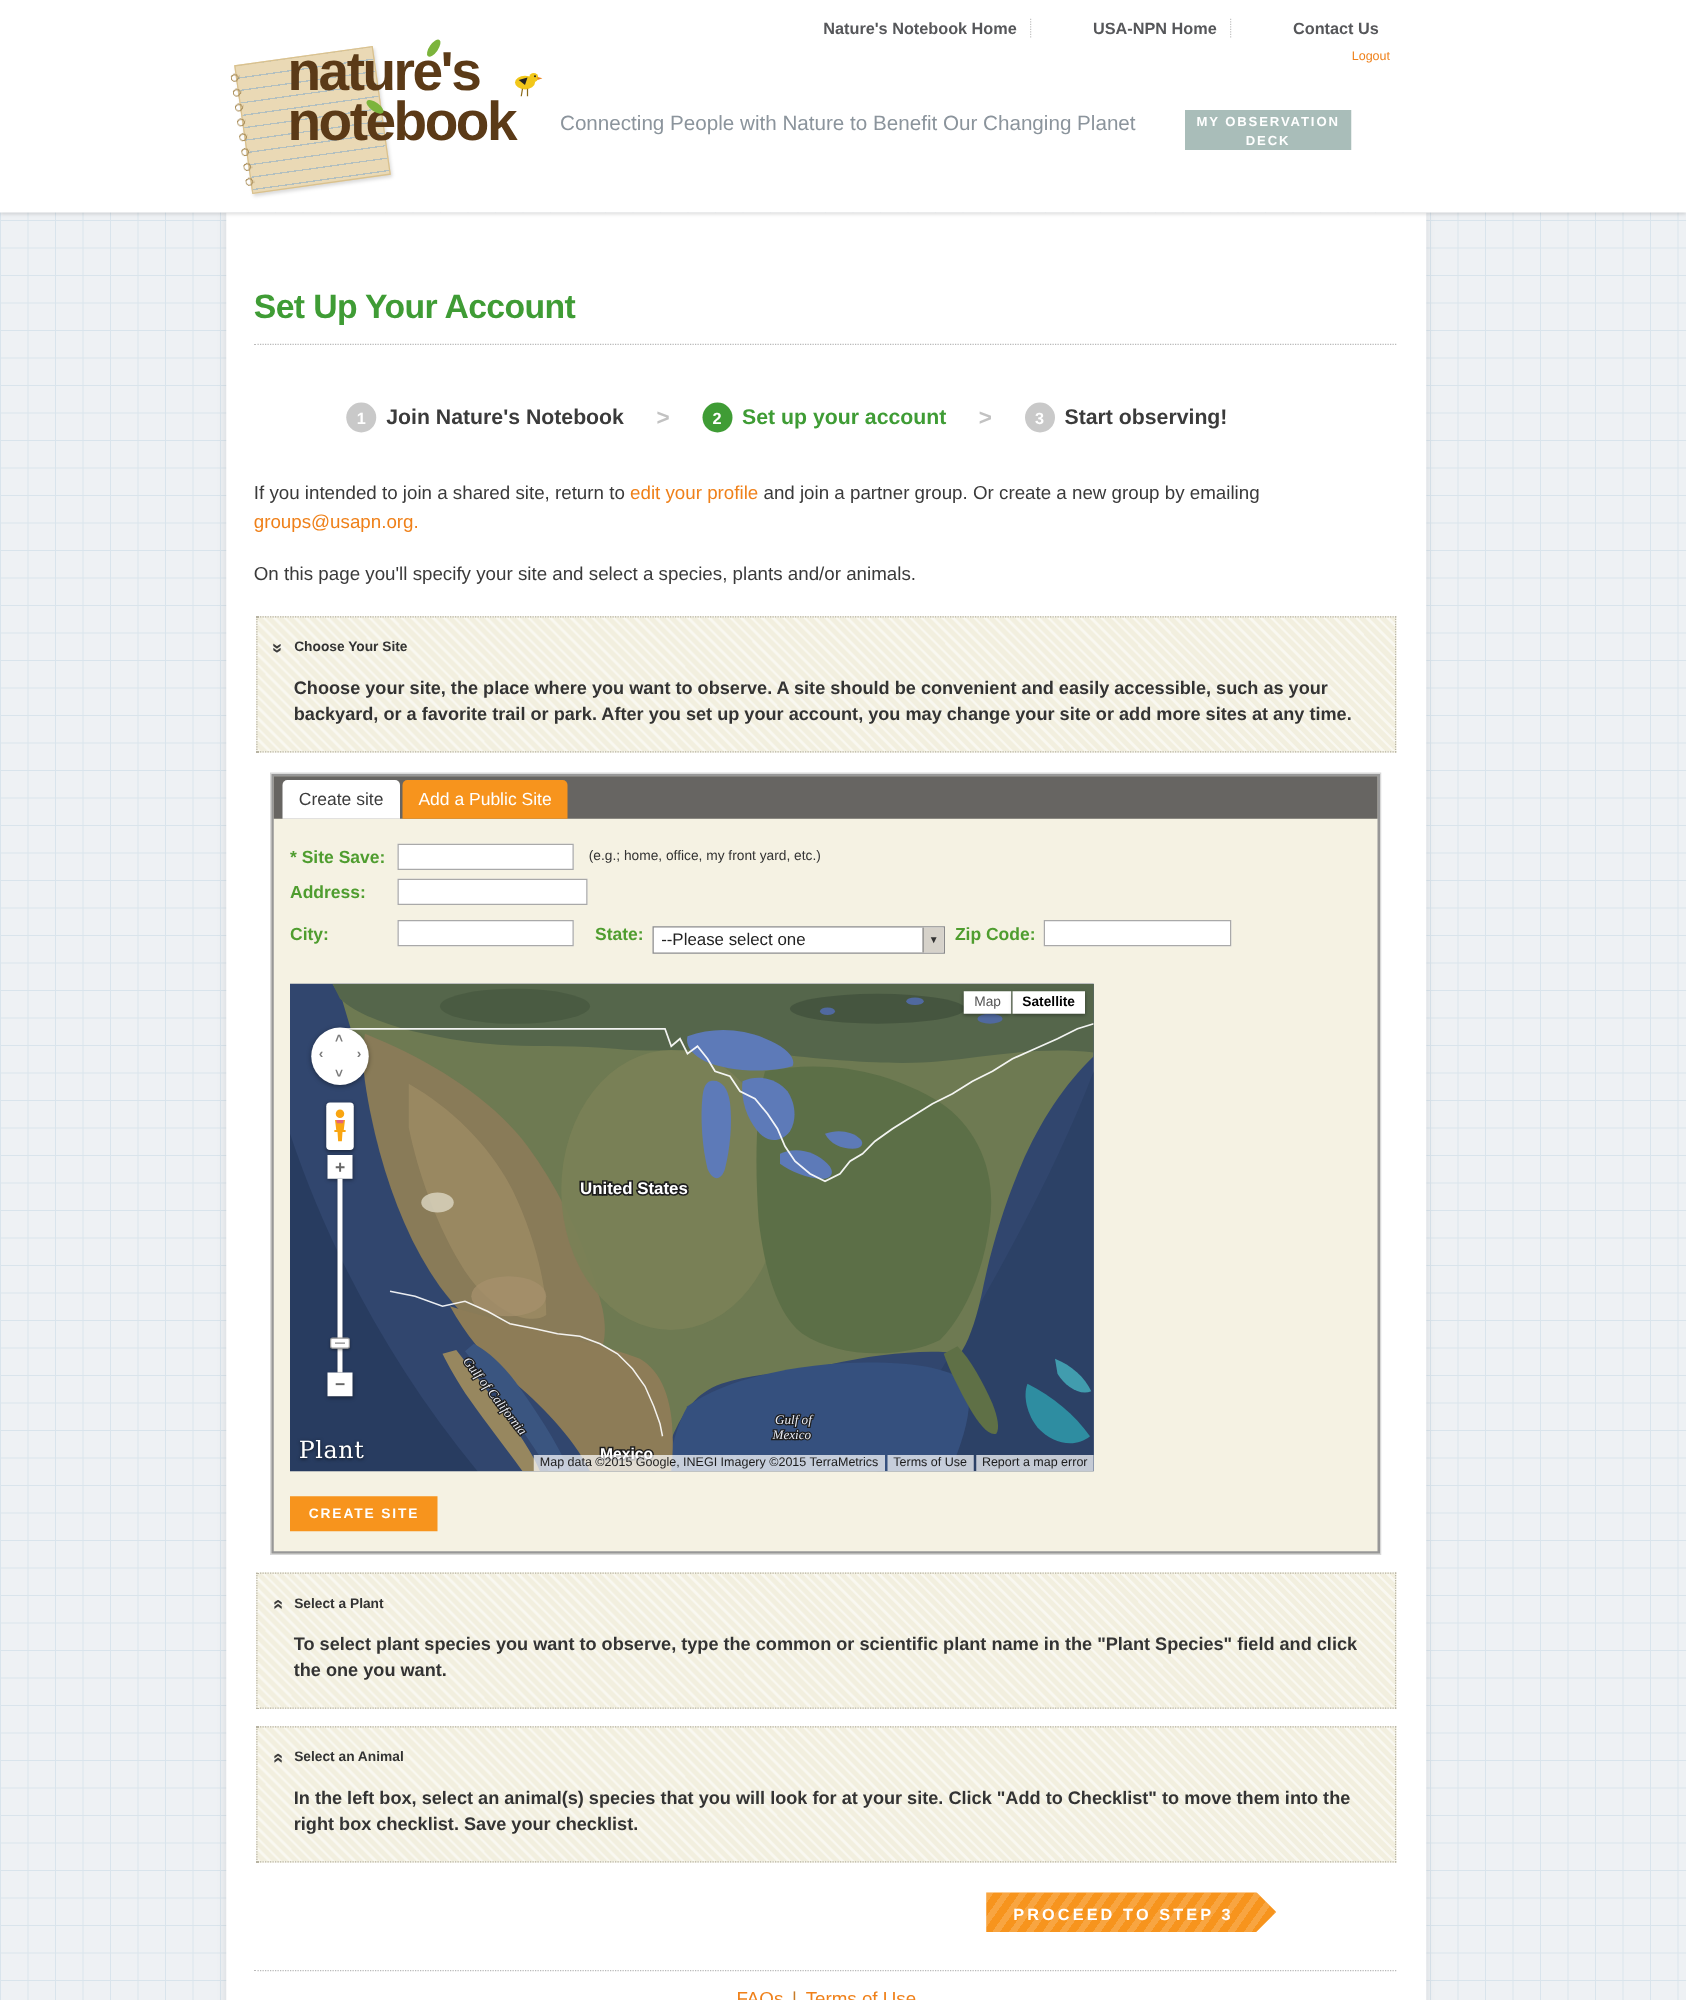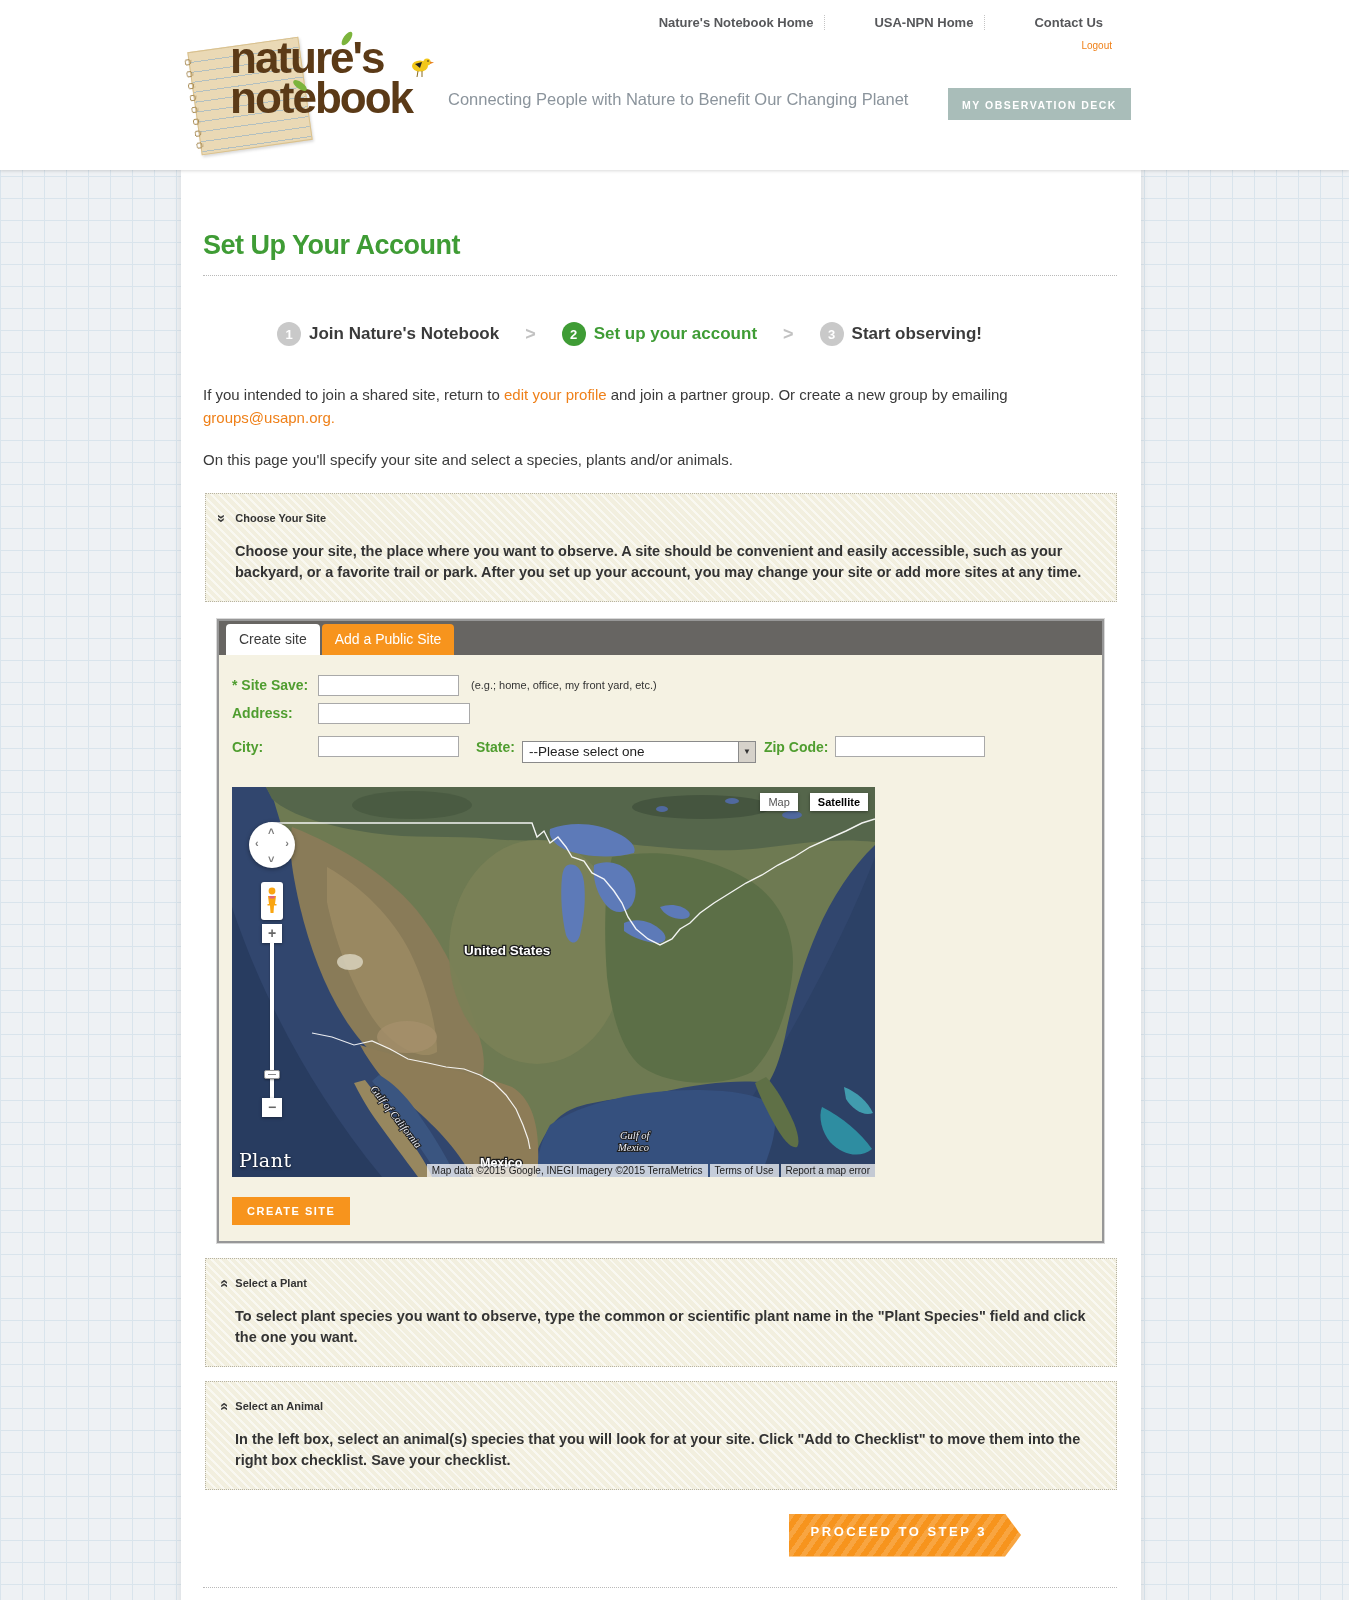--- a/index.html
+++ b/index.html
@@ -25,21 +25,21 @@
     background-image:repeating-linear-gradient(transparent 0 9px, rgba(110,160,205,.45) 9px 10px); box-shadow:1px 2px 3px rgba(0,0,0,.15); }
   .notepad::before { content:""; position:absolute; left:-5px; top:4px; bottom:4px; width:7px;
     background-image:radial-gradient(circle 3px at 3px 5px, transparent 2px, #a98d58 2.4px, #a98d58 3px, transparent 3.2px);
     background-size:7px 12px; background-repeat:repeat-y; }
   .logo-text { position:absolute; left:44px; top:2px; color:#5b3a17; font-weight:bold; letter-spacing:-2px; line-height:.92; font-size:44px; }
   .logo-leaf1, .logo-leaf2 { position:absolute; width:16px; height:7px; background:#7cb43c; border-radius:60% 60% 60% 60%; }
   .logo-leaf1 { left:153px; top:-1px; transform:rotate(-55deg); }
   .logo-leaf2 { left:106px; top:46px; transform:rotate(35deg); }
   .logo-bird { position:absolute; left:222px; top:20px; }
   .tagline { position:absolute; left:267px; top:90px; font-size:16.5px; color:#8b949c; }
-  .deck-btn { position:absolute; left:767px; top:88px; width:183px; height:32px; background:#a9bdb9; color:#fff;
+  .deck-btn { position:absolute; left:767px; top:88px; width:133px; height:32px; background:#a9bdb9; color:#fff;
     font-size:10.5px; font-weight:bold; letter-spacing:1.5px; text-align:center; line-height:1.35; padding-top:3px; border:none; cursor:pointer; }
   .main-nav { position:absolute; right:0; bottom:1px; display:flex; }
   .main-nav .nav-item { padding:10px 27px 11px; font-size:13.5px; font-weight:bold; color:#4d4d4d; border-left:1px dotted #c9c9c9; cursor:pointer; white-space:nowrap; }
   .main-nav .nav-item:last-child { border-right:1px dotted #c9c9c9; }
   .main-nav .caret { color:#9a9a9a; font-size:8px; margin-left:6px; vertical-align:2px; }
   
   .content { position:relative; margin-left:181px; width:960px; min-height:1430px; background:#fff; box-shadow:0 0 8px rgba(0,0,0,.10); padding-bottom:30px; }
   .page-title { margin:0 24px 0 22px; padding-top:60px; font-size:27px; font-weight:600; color:#3f9c35; letter-spacing:-.5px; }
   .title-rule { margin:14px 24px 0 22px; border-bottom:1px dotted #b9b9b9; }
   .steps { display:flex; align-items:center; margin:46px 0 0 96px; font-size:17px; font-weight:bold; color:#3b3b3b; }
@@ -76,21 +76,21 @@
   .tinput.zip { width:150px; }
   .hint { margin-left:12px; font-size:11px; color:#333; }
   .state-label { margin-left:17px; margin-right:7px; }
   .zip-label { margin-left:8px; margin-right:7px; }
   .select { display:flex; width:234px; height:22px; border:1px solid #8a8a8a; background:#fff; cursor:pointer;margin-top:10px; }
   .select .sel-text { flex:1; font-size:13.5px; color:#222; padding:2px 0 0 6px; white-space:nowrap; overflow:hidden; }
   .select .sel-arrow { width:17px; background:#d6d2ca; border-left:1px solid #8a8a8a; font-size:8px; color:#333; display:flex; align-items:center; justify-content:center; }
   
   .map { position:relative; width:643px; height:390px; margin-top:24px; overflow:hidden; background:#31466e; cursor:grab; }
   .map svg { display:block; }
-  .map-type { position:absolute; top:6px; right:7px; display:flex; font-size:11px;gap:11px; }
+  .map-type { position:absolute; top:6px; right:7px; display:flex; font-size:11px; }
   .mt-btn { background:#fff; color:#555; padding:3px 8px; box-shadow:0 1px 3px rgba(0,0,0,.4); cursor:pointer; margin-left:1px; }
   .mt-btn.active { color:#000; font-weight:bold; }
   .pan-ctl { position:absolute; left:17px; top:35px; width:46px; height:46px; background:#fff; border-radius:50%; box-shadow:0 1px 4px rgba(0,0,0,.4); cursor:pointer; }
   .pan-ctl span { position:absolute; color:#7b7b7b; font-size:11px; font-weight:bold; }
   .pan-up { left:19px; top:3px; } .pan-down { left:19px; bottom:3px; } .pan-left { left:6px; top:15px; } .pan-right { right:6px; top:15px; }
   .pegman { position:absolute; left:29px; top:95px; width:22px; height:38px; background:#fff; border-radius:3px; box-shadow:0 1px 3px rgba(0,0,0,.4); display:flex; align-items:center; justify-content:center; cursor:grab; }
   .zoom-plus, .zoom-minus { position:absolute; left:30px; width:20px; height:19px; background:#fff; box-shadow:0 1px 3px rgba(0,0,0,.4); color:#666; font-size:14px; font-weight:bold; text-align:center; line-height:18px; cursor:pointer; }
   .zoom-plus { top:137px; } .zoom-minus { top:311px; }
   .zoom-track { position:absolute; left:38px; top:156px; width:4px; height:155px; background:#fff; box-shadow:0 1px 2px rgba(0,0,0,.35); }
   .zoom-handle { position:absolute; left:32px; top:283px; width:16px; height:9px; background:#fff; border:1px solid #999; border-radius:2px; box-shadow:0 1px 2px rgba(0,0,0,.4); cursor:ns-resize; }
@@ -98,21 +98,21 @@
   .google-logo { position:absolute; left:7px; bottom:6px; color:#fff; font-family:"DejaVu Serif", serif; font-size:19px; letter-spacing:.5px; text-shadow:0 1px 3px rgba(0,0,0,.7); cursor:pointer; }
   .attrib { position:absolute; right:0; bottom:0; display:flex; font-size:10px; color:#1c1c1c; }
   .attrib > div { background:rgba(255,255,255,.72); padding:1px 5px; margin-left:2px; white-space:nowrap; }
   .attrib .alink { cursor:pointer; }
   
   .create-btn { display:inline-block; margin-top:20px; background:#f7941d; color:#fff; border:none; font-size:11px; font-weight:bold;
     letter-spacing:1.5px; padding:8px 15px; cursor:pointer; font-family:"Liberation Sans", sans-serif; }
   .proceed-row { margin:24px 120px 0 0; text-align:right; }
   .proceed-btn { display:inline-block; background:#f7941d;
     background-image:repeating-linear-gradient(125deg, rgba(255,255,255,.16) 0 5px, transparent 5px 11px);
-    color:#fff; font-size:13px; font-weight:bold; letter-spacing:2.5px; padding:10px 34px 18px 22px; border:none; cursor:pointer;
+    color:#fff; font-size:13px; font-weight:bold; letter-spacing:2.5px; padding:10px 34px 7px 22px; border:none; cursor:pointer;
     clip-path:polygon(0 0, calc(100% - 16px) 0, 100% 50%, calc(100% - 16px) 100%, 0 100%); font-family:"Liberation Sans", sans-serif; }
   
   .footer-rule { margin:30px 24px 0 22px; border-top:1px dotted #b9b9b9; }
   .footer-links { text-align:center; margin-top:14px; font-size:15px; }
   .footer-links a { color:#ef8019; text-decoration:none; cursor:pointer; }
   .footer-links .pipe { color:#c77b28; margin:0 7px; }
 </style>
 </head>
 <body>
 

